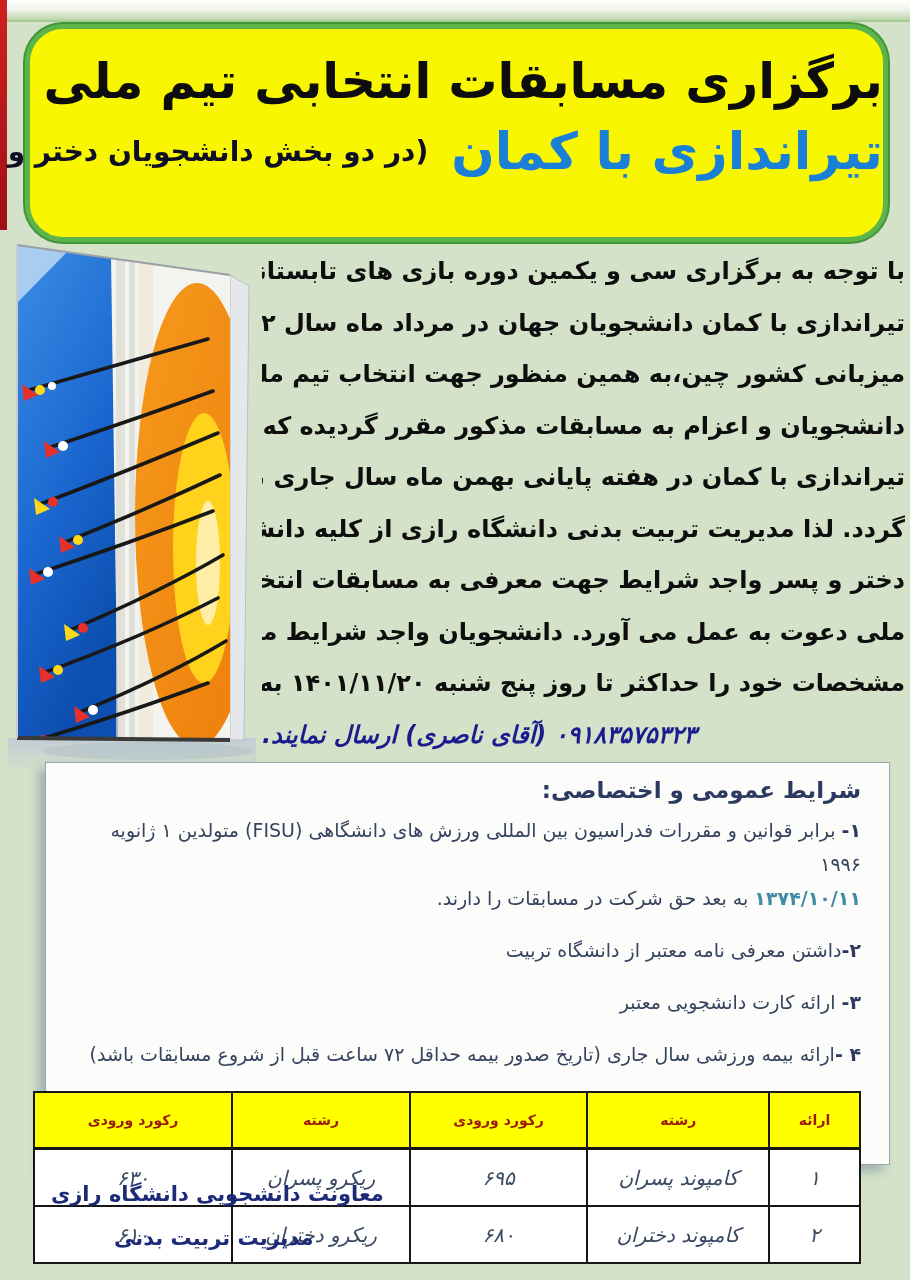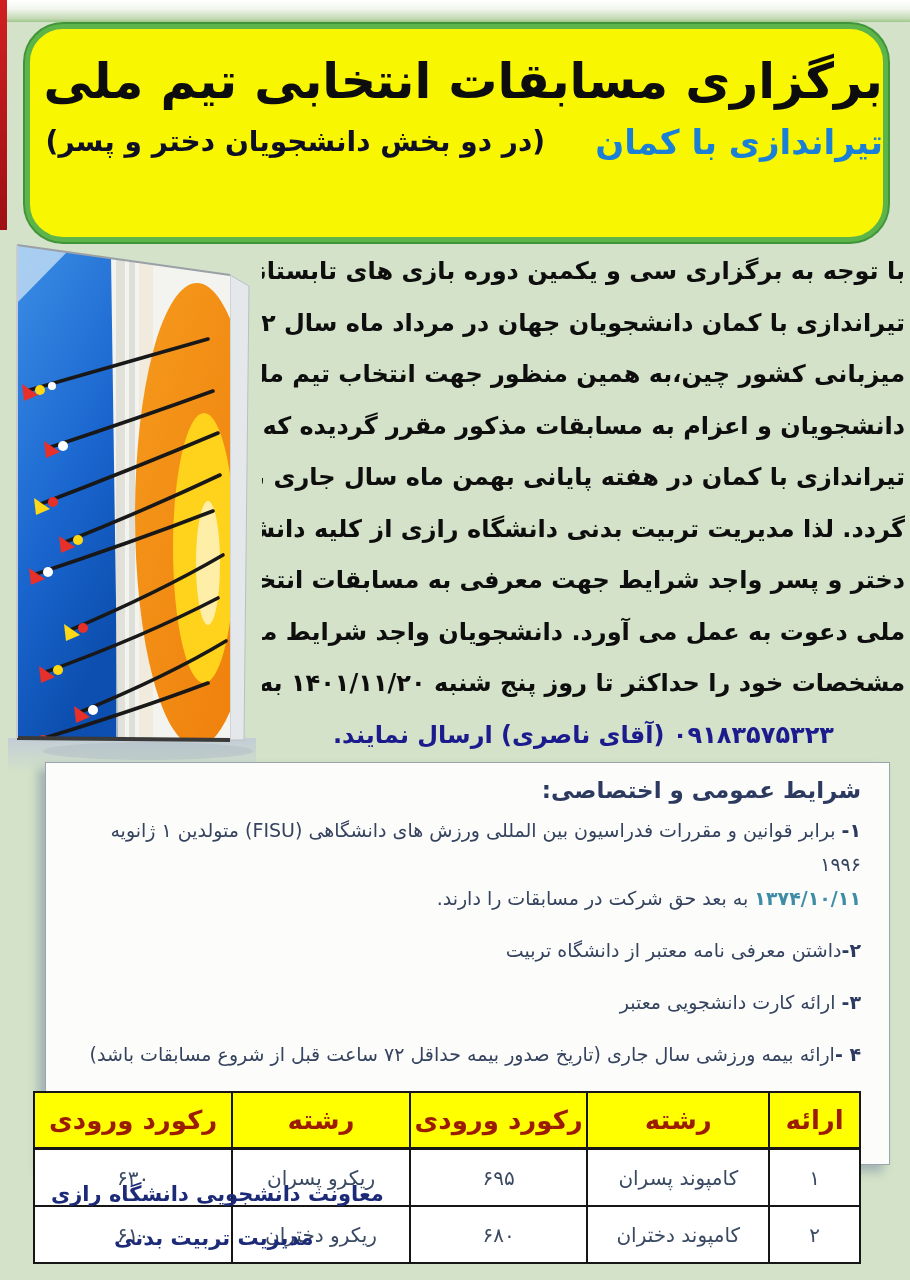--- a/index.html
+++ b/index.html
@@ -30,23 +30,22 @@
     box-shadow:0 0 0 2px #3f9537;
     border-radius:38px;
   }
   .poster-title{
     margin-top:24px;
     font-size:49px;font-weight:bold;color:#0d0d0d;
     letter-spacing:0;line-height:1.2;
   }
   .subtitle-row{margin-top:10px;white-space:nowrap;}
   .subtitle-highlight{
-    font-size:34px;font-weight:bold;color:#1a7fd6;
+    font-size:51px;font-weight:bold;color:#1a7fd6;
     vertical-align:middle;
-    margin-left:27px;
   }
   .subtitle-note{
     font-size:28px;font-weight:bold;color:#0e0e24;
     vertical-align:middle;margin-right:18px;
   }
 
   
   .illustration{position:absolute;left:8px;top:243px;width:248px;height:530px;}
 
   
@@ -54,21 +53,21 @@
     position:absolute;left:262px;top:246px;width:643px;height:520px;
     color:#0e0e0e;font-weight:bold;font-size:24px;
   }
   .body-line{
     height:51.5px;line-height:51.5px;
     text-align:justify;text-align-last:justify;
     white-space:nowrap;overflow:hidden;
   }
   .phone-line{
     height:51.5px;line-height:51.5px;
-    text-align:center;color:#1c1b8e;white-space:nowrap;
+    text-align:left;color:#1c1b8e;white-space:nowrap;font-style:italic;
   }
 
   
   .conditions-panel{
     position:absolute;left:45px;top:762px;width:845px;height:403px;
     background:#fcfcfa;
     border:1px solid #9aa4ad;
     box-shadow:-7px 7px 9px rgba(105,125,155,.45);
     box-sizing:border-box;
     padding:12px 28px 0 20px;
@@ -86,26 +85,26 @@
   
   .records-table{
     width:828px;margin:20px auto 0 auto;
     border-collapse:collapse;table-layout:fixed;
   }
   .records-table th,.records-table td{
     border:2px solid #161616;text-align:center;vertical-align:middle;
   }
   .records-table th{
     background:#ffff00;color:#9b1c00;
-    font-size:26px;font-weight:bold;height:52px;
+    font-size:14px;font-weight:bold;height:52px;
     border-bottom-width:3px;
   }
   .records-table td{
     background:#ffffff;color:#3a4a63;
-    font-size:20px;height:53px;
+    font-size:20px;height:53px;font-style:italic;
   }
   col.c-radif{width:11%;}
   col.c-field1{width:22%;}
   col.c-rec1{width:21.5%;}
   col.c-field2{width:21.5%;}
   col.c-rec2{width:24%;}
 
   
   .footer-line{
     position:absolute;font-size:21px;font-weight:bold;color:#1c2a78;

